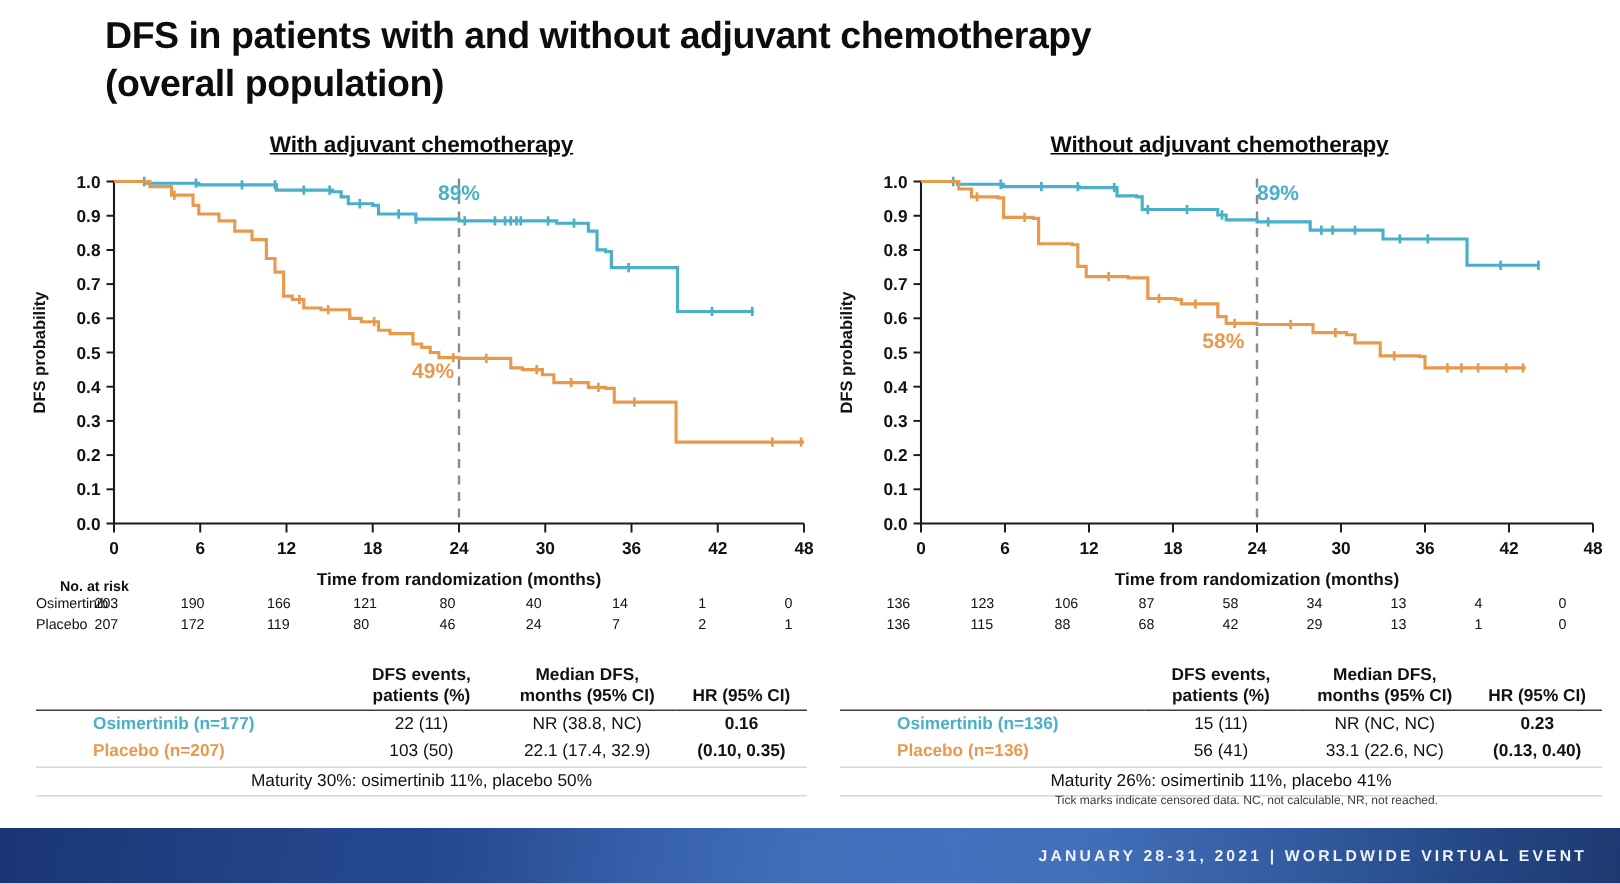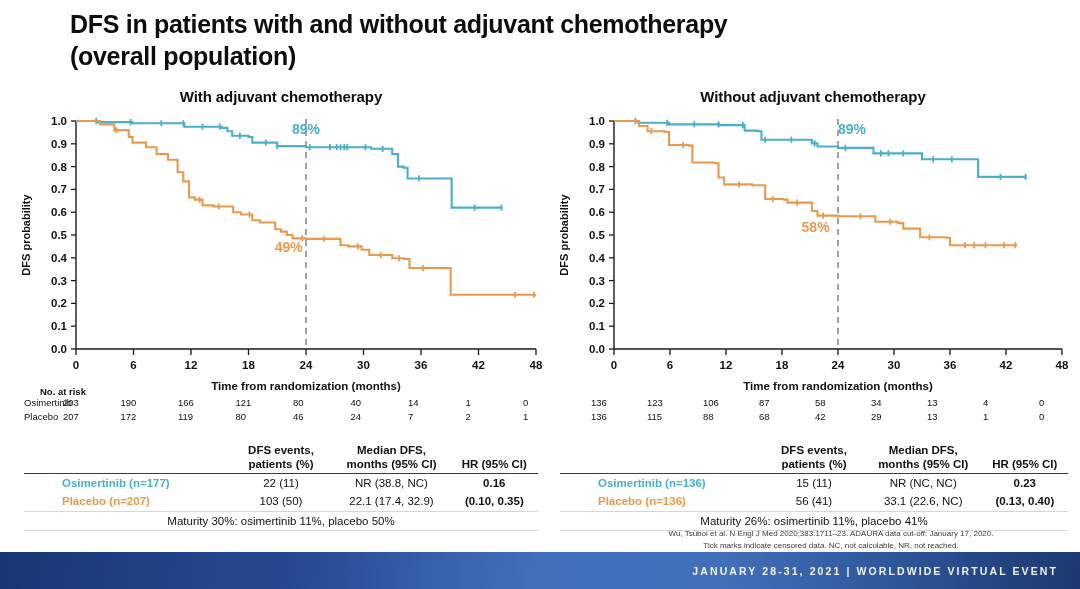--- a/index.html
+++ b/index.html
@@ -12,21 +12,21 @@
   .slide{position:absolute;inset:0;background:#fff;}
 
   
   .title{
     position:absolute;left:70px;top:8px;width:960px;
     font-size:25px;font-weight:bold;color:#0d0d0d;
     line-height:1.28;letter-spacing:-0.3px;
   }
 
   
-  .panel{position:absolute;top:88px;}
+  .panel{position:absolute;top:88px;text-decoration:underline;}
   .panel.left{left:14px;width:534px;}
   .panel.right{left:552px;width:522px;}
 
   .panel-title{
     text-align:center;font-size:15px;font-weight:bold;color:#0d0d0d;
     margin:0 0 6px 0;letter-spacing:-0.1px;
   }
   .plot-wrap{position:relative;}
   svg.km{display:block;}
 
@@ -352,21 +352,20 @@
         <td class="evcell">33.1 (22.6, NC)</td>
         <td class="hrcell">(0.13, 0.40)</td>
       </tr>
       <tr class="mat-row">
         <td colspan="4">Maturity 26%: osimertinib 11%, placebo 41%</td>
       </tr>
     </tbody>
   </table>
 
   <div class="foot">
-    <div>Wu, Tsuboi et al. N Engl J Med 2020;383:1711–23. ADAURA data cut-off: January 17, 2020.</div>
     <div>Tick marks indicate censored data. NC, not calculable, NR, not reached.</div>
   </div>
 
   <div class="banner">
     <div class="banner-text">JANUARY 28-31, 2021  |  WORLDWIDE VIRTUAL EVENT</div>
   </div>
 
 </div>
 
 </body></html>

